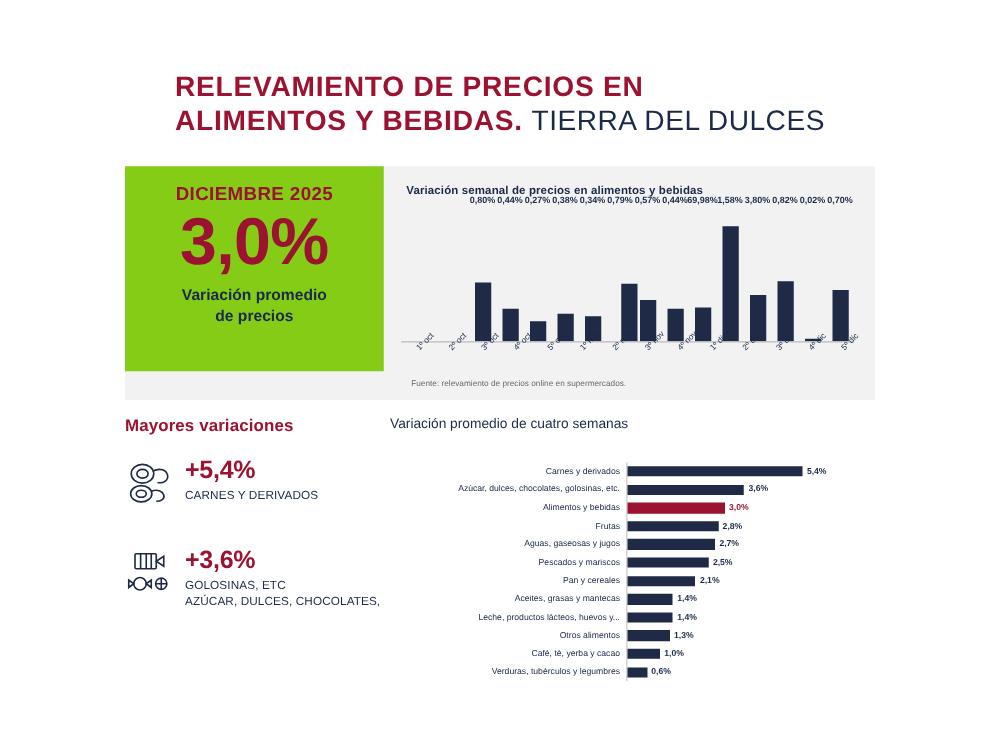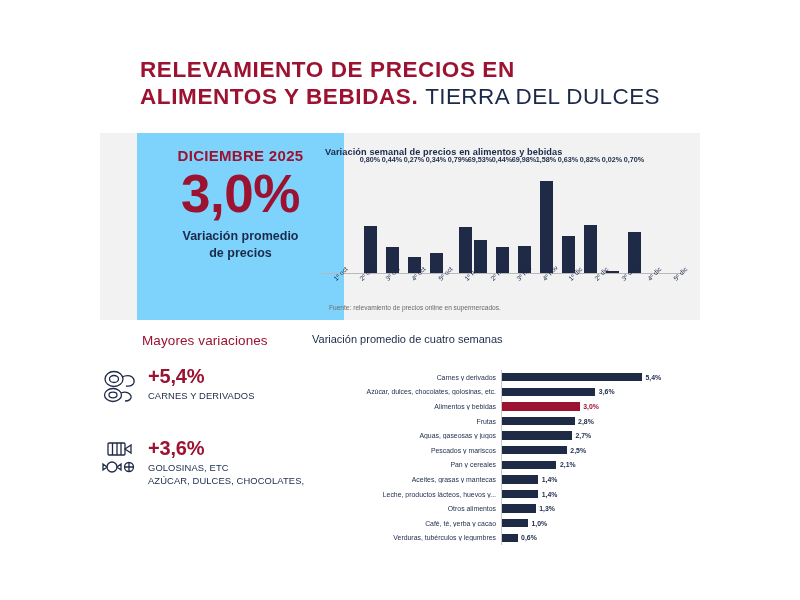--- a/index.html
+++ b/index.html
@@ -56,23 +56,22 @@
     top: 133px;
     width: 600px;
     height: 187px;
     background: #f2f2f2;
   }
   #summary-box {
     position: absolute;
     left: 0;
     top: 0;
     width: 207px;
-    height: 187px;
-    background: #7dd3fc;
-    margin-left: 37px;
+    height: 164px;
+    background: #84cc16;
   }
   #summary-inner {
     position: absolute;
     left: 0;
     top: 14px;
     width: 207px;
     text-align: center;
   }
   .month-label {
     font-size: 15px;
@@ -114,21 +113,21 @@
     letter-spacing: 0.1px;
   }
   #weekly-plot {
     position: absolute;
     left: 14px;
     top: 32px;
     width: 362px;
     height: 108px;
     display: flex;
     align-items: flex-end;
-    justify-content: center;
+    justify-content: flex-end;
   }
   .wbar-slot {
     width: 22px;
     height: 108px;
     position: relative;
     display: flex;
     flex-direction: column;
     justify-content: flex-end;
     align-items: center;
   }
@@ -189,23 +188,22 @@
   
   #bottom-left {
     position: absolute;
     left: 100px;
     top: 333px;
     width: 208px;
     height: 215px;
   }
   #mayores-title {
     font-size: 13.5px;
-    font-weight: normal;
+    font-weight: bold;
     color: #9c1231;
-    margin-left: 42px;
     letter-spacing: 0.1px;
   }
   .highlight-row {
     position: relative;
     margin-top: 18px;
     padding-left: 48px;
     min-height: 46px;
   }
   .highlight-row.second { margin-top: 26px; }
   .hl-icon {
@@ -318,52 +316,57 @@
             <div class="wbar" style="height: 25.6203px; background: rgb(31, 42, 71);">
               <div class="wbar-value">0,44%</div>
             </div>
           </div>
           <div class="wbar-slot">
             <div class="wbar" style="height: 15.7215px; background: rgb(31, 42, 71);">
               <div class="wbar-value">0,27%</div>
             </div>
           </div>
           <div class="wbar-slot">
+            <div class="wbar" style="height: 22.1266px; background: rgb(31, 42, 71);">
+              <div class="wbar-value">0,38%</div>
+            </div>
+          </div>
+          <div class="wbar-slot">
             <div class="wbar" style="height: 19.7975px; background: rgb(31, 42, 71);">
               <div class="wbar-value">0,34%</div>
             </div>
           </div>
           <div class="wbar-slot">
             <div class="wbar" style="height: 46px; background: rgb(31, 42, 71); margin-left: 14px;">
               <div class="wbar-value">0,79%</div>
             </div>
           </div>
           <div class="wbar-slot">
             <div class="wbar" style="height: 33.1899px; background: rgb(31, 42, 71);">
-              <div class="wbar-value">69,53%</div>
+              <div class="wbar-value">0,57%</div>
             </div>
           </div>
           <div class="wbar-slot">
             <div class="wbar" style="height: 25.6203px; background: rgb(31, 42, 71);">
               <div class="wbar-value">0,44%</div>
             </div>
           </div>
           <div class="wbar-slot">
             <div class="wbar" style="height: 26.7848px; background: rgb(31, 42, 71);">
               <div class="wbar-value">69,98%</div>
             </div>
           </div>
           <div class="wbar-slot">
             <div class="wbar" style="height: 92px; background: rgb(31, 42, 71);">
               <div class="wbar-value">1,58%</div>
             </div>
           </div>
           <div class="wbar-slot">
             <div class="wbar" style="height: 36.6835px; background: rgb(31, 42, 71);">
-              <div class="wbar-value">0,63%</div>
+              <div class="wbar-value">3,80%</div>
             </div>
           </div>
           <div class="wbar-slot">
             <div class="wbar" style="height: 47.7468px; background: rgb(31, 42, 71);">
               <div class="wbar-value">0,82%</div>
             </div>
           </div>
           <div class="wbar-slot">
             <div class="wbar" style="height: 2px; background: rgb(31, 42, 71);">
               <div class="wbar-value">0,02%</div>

